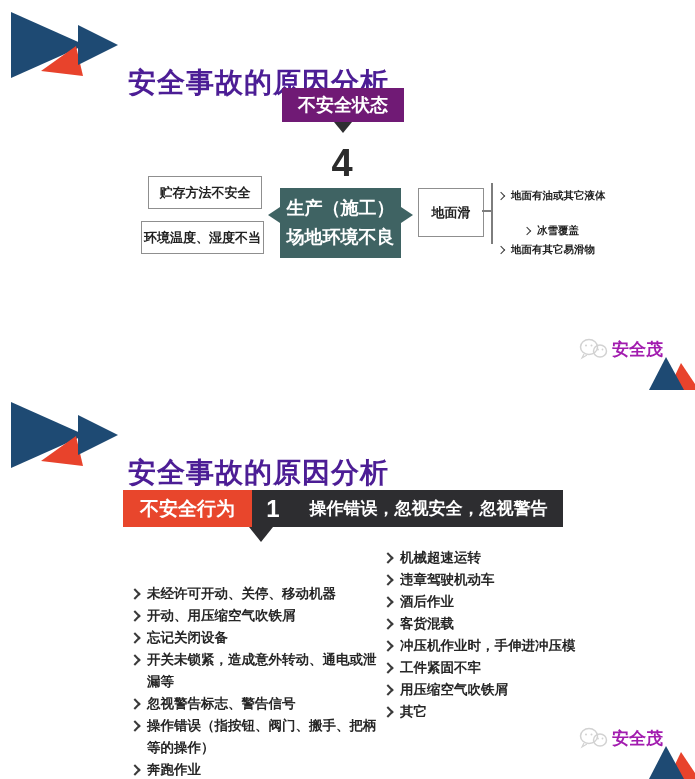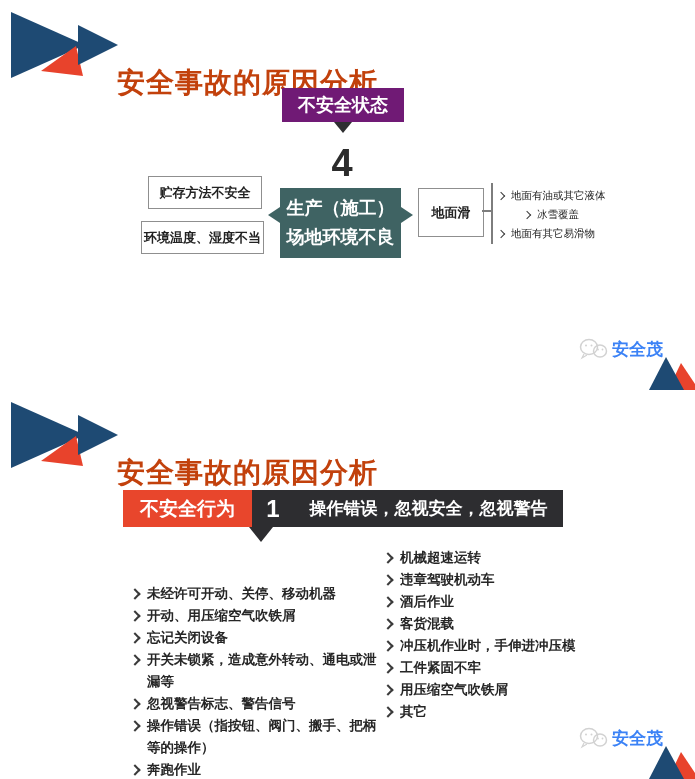--- a/index.html
+++ b/index.html
@@ -3,22 +3,22 @@
 <meta charset="utf-8">
 <style>
   html,body{margin:0;padding:0;background:#ffffff;}
   body{width:695px;height:779px;font-family:"Liberation Sans","DejaVu Sans",sans-serif;}
   .slide{position:relative;width:695px;overflow:hidden;background:#fff;}
   #slide1{height:390px;}
   #slide2{height:389px;}
 
   .logo{position:absolute;left:8px;top:8px;width:115px;height:75px;}
 
-  .title{position:absolute;left:117px;top:45px;font-size:28px;font-weight:800;
-         color:#c2410c;letter-spacing:1px;white-space:nowrap;}
+  .title{position:absolute;left:128px;top:45px;font-size:28px;font-weight:800;
+         color:#4c1d95;letter-spacing:1px;white-space:nowrap;}
 
   
   .badge{position:absolute;left:282px;top:88px;width:122px;height:34px;background:#701a75;
          color:#fff;font-size:18px;font-weight:700;display:flex;align-items:center;justify-content:center;}
   .badge-tail{position:absolute;left:334px;top:122px;width:0;height:0;
          border-left:9px solid transparent;border-right:9px solid transparent;border-top:11px solid #2e2e31;}
   .big-num{position:absolute;left:319px;top:144px;width:46px;text-align:center;
          font-size:38px;font-weight:800;color:#2c2c2c;line-height:38px;}
   .wbox{position:absolute;background:#fff;border:1px solid #8f8f8f;color:#222;
         font-size:13px;font-weight:700;display:flex;align-items:center;justify-content:center;white-space:nowrap;}
@@ -27,23 +27,23 @@
   .slipbox{left:418px;top:188px;width:64px;height:47px;}
   .teal{position:absolute;left:280px;top:188px;width:121px;height:70px;background:#3f6363;
         color:#fff;font-size:18px;font-weight:700;display:flex;flex-direction:column;
         align-items:center;justify-content:center;line-height:29px;white-space:nowrap;}
   .tip-left{position:absolute;left:-12px;top:19px;width:0;height:0;
         border-top:8px solid transparent;border-bottom:8px solid transparent;border-right:12px solid #3f6363;}
   .tip-right{position:absolute;right:-12px;top:19px;width:0;height:0;
         border-top:8px solid transparent;border-bottom:8px solid transparent;border-left:12px solid #3f6363;}
   .hline{position:absolute;left:482px;top:210px;width:9px;height:2px;background:#7d7d7d;}
   .vline{position:absolute;left:491px;top:183px;width:2px;height:61px;background:#7d7d7d;}
-  .mini{position:absolute;left:498px;top:186px;font-size:10.5px;font-weight:400;color:#222;}
+  .mini{position:absolute;left:498px;top:186px;font-size:10.5px;font-weight:700;color:#222;}
   .mini-row{height:19px;display:flex;align-items:center;white-space:nowrap;}
-  .mini-row.indent{padding-left:26px;}
+  .mini-row.indent{padding-left:26px;margin-top:16px;}
   .chev-s{display:inline-block;width:5px;height:5px;border-top:1.5px solid #3a3a3a;
           border-right:1.5px solid #3a3a3a;transform:rotate(45deg);margin-right:7px;flex:0 0 auto;}
 
   
   .banner-red{position:absolute;left:123px;top:100px;width:129px;height:37px;background:#e8462c;
         color:#fff;font-size:19px;font-weight:700;display:flex;align-items:center;justify-content:center;}
   .banner-dark{position:absolute;left:252px;top:100px;width:311px;height:37px;background:#2d2d30;
         color:#fff;display:flex;align-items:center;}
   .banner-num{width:42px;text-align:center;font-size:24px;font-weight:800;}
   .banner-msg{flex:1;text-align:center;font-size:17px;font-weight:700;white-space:nowrap;}
@@ -52,21 +52,21 @@
   .blist{position:absolute;top:157px;margin:0;padding:0;list-style:none;
          font-size:13.5px;font-weight:700;color:#262626;}
   .blist.left{left:130px;width:252px;margin-top:36px;}
   .blist.right{left:383px;width:255px;}
   .blist li{position:relative;padding-left:17px;line-height:22px;}
   .chev{position:absolute;left:1px;top:7px;width:6px;height:6px;border-top:2px solid #3a3a3a;
         border-right:2px solid #3a3a3a;transform:rotate(45deg);}
 
   
   .watermark{position:absolute;left:578px;display:flex;align-items:center;gap:4px;
-        color:#3b82f6;font-size:17px;font-weight:600;white-space:nowrap;}
+        color:#a21caf;font-size:17px;font-weight:600;white-space:nowrap;}
   #slide1 .watermark{top:337px;}
   #slide2 .watermark{top:336px;}
   .corner{position:absolute;right:0;bottom:0;width:48px;height:35px;}
 </style>
 </head>
 <body>
 
 <section class="slide" id="slide1">
   <svg class="logo" viewBox="0 0 115 75">
     <polygon points="3,4 3,70 77,37" fill="#1e4a73"></polygon>

